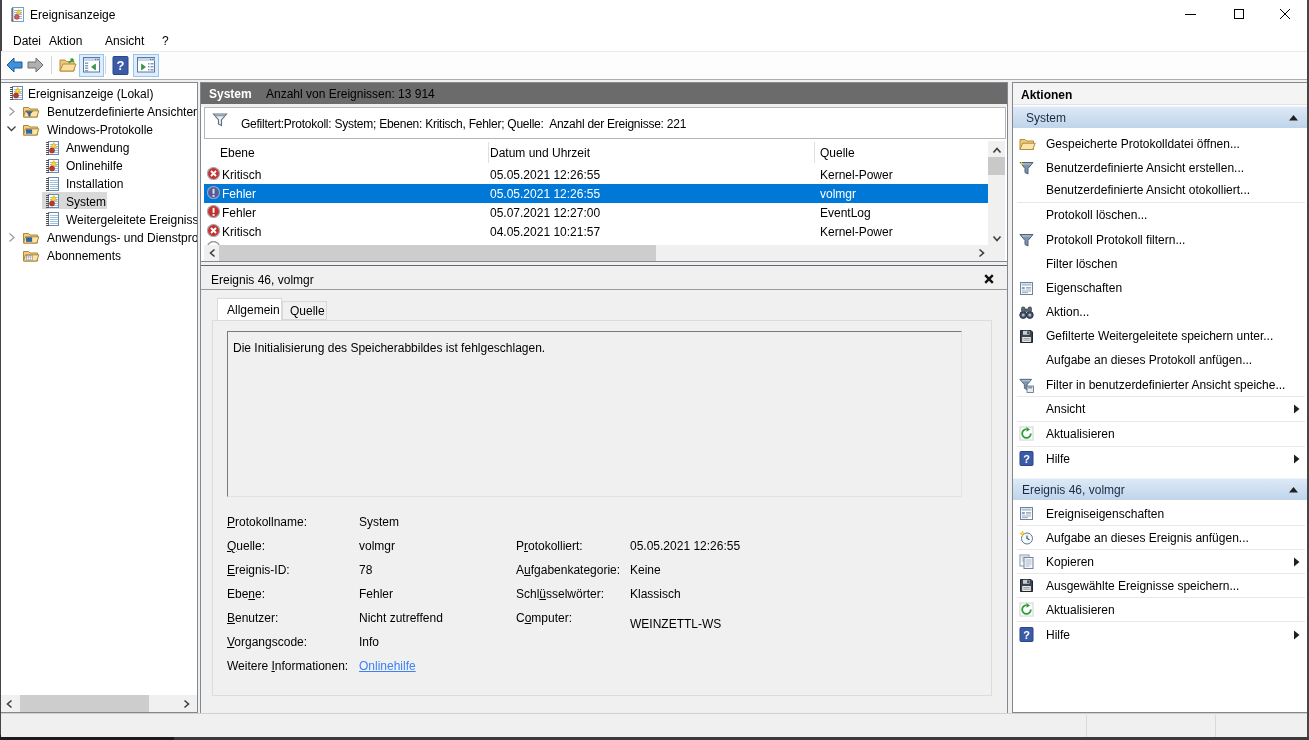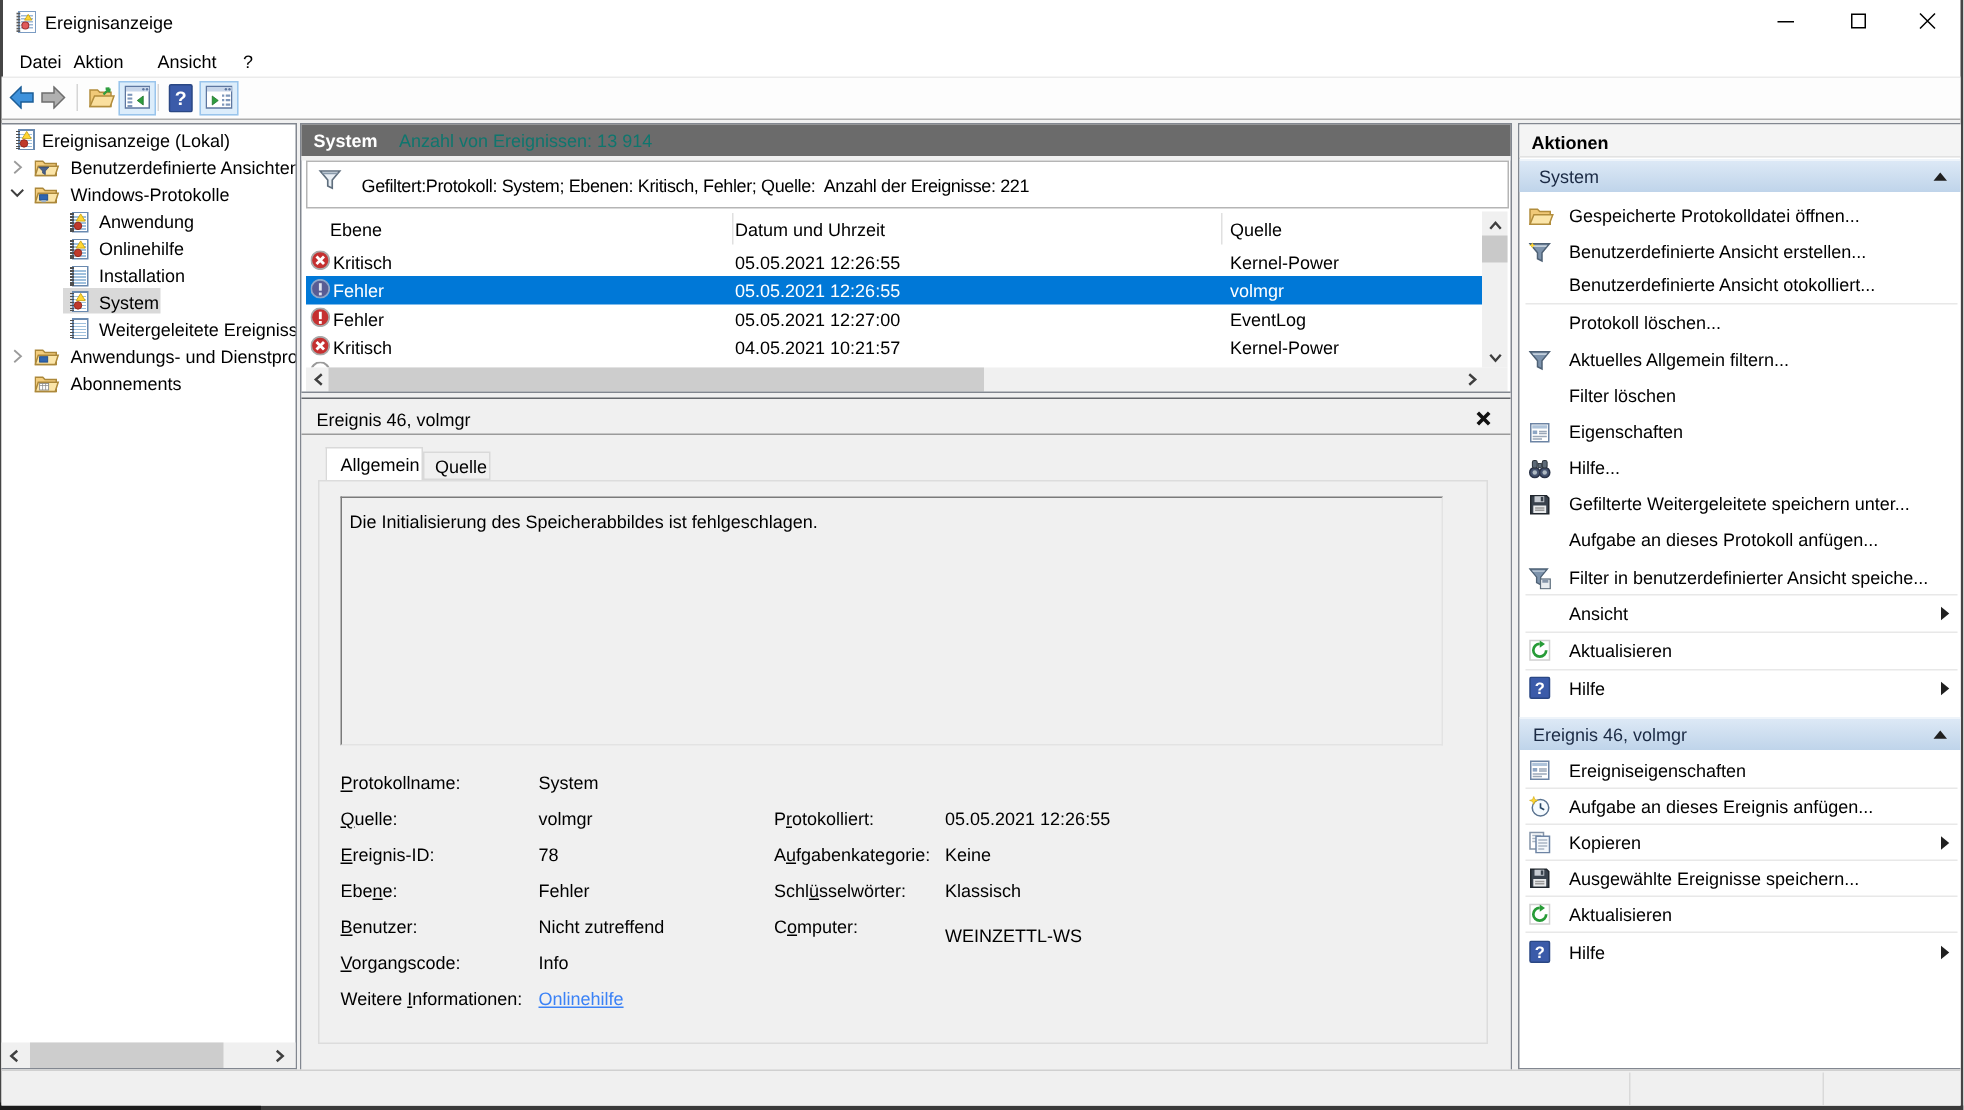--- a/index.html
+++ b/index.html
@@ -199,21 +199,21 @@
   </svg>
 <div class="a" style="left:20px;top:695px;width:129px;height:17px;background:#cdcdcd"></div>
 <svg class="a" style="left:182px;top:699px" width="9" height="10" viewBox="0 0 9 10">
     <path d="M2.5 1.5 L6.5 5 L2.5 8.5" fill="none" stroke="#3f3f3f" stroke-width="1.6"></path>
   </svg>
 
 <div class="a" style="left:200px;top:82px;width:808px;height:635px;background:#fff;border:1px solid #828790"></div>
 
 <div class="a" style="left:201px;top:83px;width:806px;height:21px;background:#6b6b6b"></div>
 <div class="a" style="left:209px;top:87px;color:#fff;font-weight:bold">System</div>
-<div class="a" style="left:266px;top:87px;color:#0f766e">Anzahl von Ereignissen: 13 914</div>
+<div class="a" style="left:266px;top:87px;color:#000000">Anzahl von Ereignissen: 13 914</div>
 <div class="a" style="left:201px;top:104px;width:806px;height:3px;background:#f0f0f0"></div>
 
 <div class="a" style="left:204px;top:107px;width:802px;height:32px;background:#fff;border:1px solid #b5b5b5"></div>
 <svg class="a" style="left:212px;top:112px" width="16" height="16" viewBox="0 0 16 16">
 <path d="M1.5 2 L14.5 2 L9.5 8 L9.5 13.5 L6.5 12 L6.5 8 Z" fill="#e8eef4" stroke="#5f6e7d" stroke-width="1.1"></path>
 <path d="M2.5 3 L13.5 3 L12.6 4.2 L3.4 4.2 Z" fill="#8899aa"></path>
 </svg>
 <div class="a" style="left:241px;top:117px;letter-spacing:-0.25px">Gefiltert:Protokoll: System; Ebenen: Kritisch, Fehler; Quelle:&nbsp; Anzahl der Ereignisse: 221</div>
 
 <div class="a" style="left:204px;top:141px;width:784px;height:23px;background:#fff"></div>
@@ -254,21 +254,21 @@
     <use href="#lvlerrsel"></use>
   </svg>
 <div class="a" style="left:222px;top:187px;color:#fff">Fehler</div>
 <div class="a" style="left:490px;top:187px;color:#fff">05.05.2021 12:26:55</div>
 <div class="a" style="left:820px;top:187px;color:#fff">volmgr</div>
 
 <svg class="a" style="left:207px;top:205px" width="13" height="13" viewBox="0 0 13 13">
     <use href="#lvlerr"></use>
   </svg>
 <div class="a" style="left:222px;top:206px">Fehler</div>
-<div class="a" style="left:490px;top:206px">05.05.2021 12:27:00</div>
+<div class="a" style="left:490px;top:206px">05.07.2021 12:27:00</div>
 <div class="a" style="left:820px;top:206px">EventLog</div>
 
 <svg class="a" style="left:207px;top:224px" width="13" height="13" viewBox="0 0 13 13">
     <use href="#lvlcrit"></use>
   </svg>
 <div class="a" style="left:222px;top:225px">Kritisch</div>
 <div class="a" style="left:490px;top:225px">04.05.2021 10:21:57</div>
 <div class="a" style="left:820px;top:225px">Kernel-Power</div>
 
 <div class="a" style="left:207px;top:241px;width:13px;height:4px;overflow:hidden"><svg width="13" height="13" viewBox="0 0 13 13">
@@ -416,30 +416,30 @@
     <use href="#funnel"></use>
     <path d="M2.5 0.5 L3.1 2 L4.6 2.6 L3.1 3.2 L2.5 4.7 L1.9 3.2 L0.4 2.6 L1.9 2 Z" fill="#ffd633"></path>
   </svg>
 <div class="a" style="left:1046px;top:161px">Benutzerdefinierte Ansicht erstellen...</div>
 <div class="a" style="left:1046px;top:183px">Benutzerdefinierte Ansicht otokolliert...</div>
 <div class="a" style="left:1017px;top:202px;width:288px;height:1px;background:#e8e8e8"></div>
 <div class="a" style="left:1046px;top:208px">Protokoll löschen...</div>
 <svg class="a" style="left:1019px;top:233px" width="15" height="15" viewBox="0 0 15 15">
     <use href="#funnel"></use>
   </svg>
-<div class="a" style="left:1046px;top:233px">Aktuelles Allgemein filtern...</div>
+<div class="a" style="left:1046px;top:233px">Protokoll Protokoll filtern...</div>
 <div class="a" style="left:1046px;top:257px">Filter löschen</div>
 <svg class="a" style="left:1019px;top:281px" width="15" height="15" viewBox="0 0 15 15">
     <use href="#propsheet"></use>
   </svg>
 <div class="a" style="left:1046px;top:281px">Eigenschaften</div>
 <svg class="a" style="left:1019px;top:305px" width="15" height="15" viewBox="0 0 15 15">
     <use href="#binoc"></use>
   </svg>
-<div class="a" style="left:1046px;top:305px">Hilfe...</div>
+<div class="a" style="left:1046px;top:305px">Aktion...</div>
 <svg class="a" style="left:1019px;top:329px" width="15" height="15" viewBox="0 0 15 15">
     <use href="#floppy"></use>
   </svg>
 <div class="a" style="left:1046px;top:329px">Gefilterte Weitergeleitete speichern unter...</div>
 <div class="a" style="left:1046px;top:353px">Aufgabe an dieses Protokoll anfügen...</div>
 <svg class="a" style="left:1019px;top:378px" width="15" height="15" viewBox="0 0 15 15">
     <use href="#funnel" transform="scale(.9)"></use>
     <rect x="8" y="8" width="6.5" height="6.5" fill="#e8ecf0" stroke="#5a6a7a" stroke-width=".8"></rect>
     <rect x="9.2" y="8.3" width="4" height="2.2" fill="#8494a8"></rect>
   </svg>

